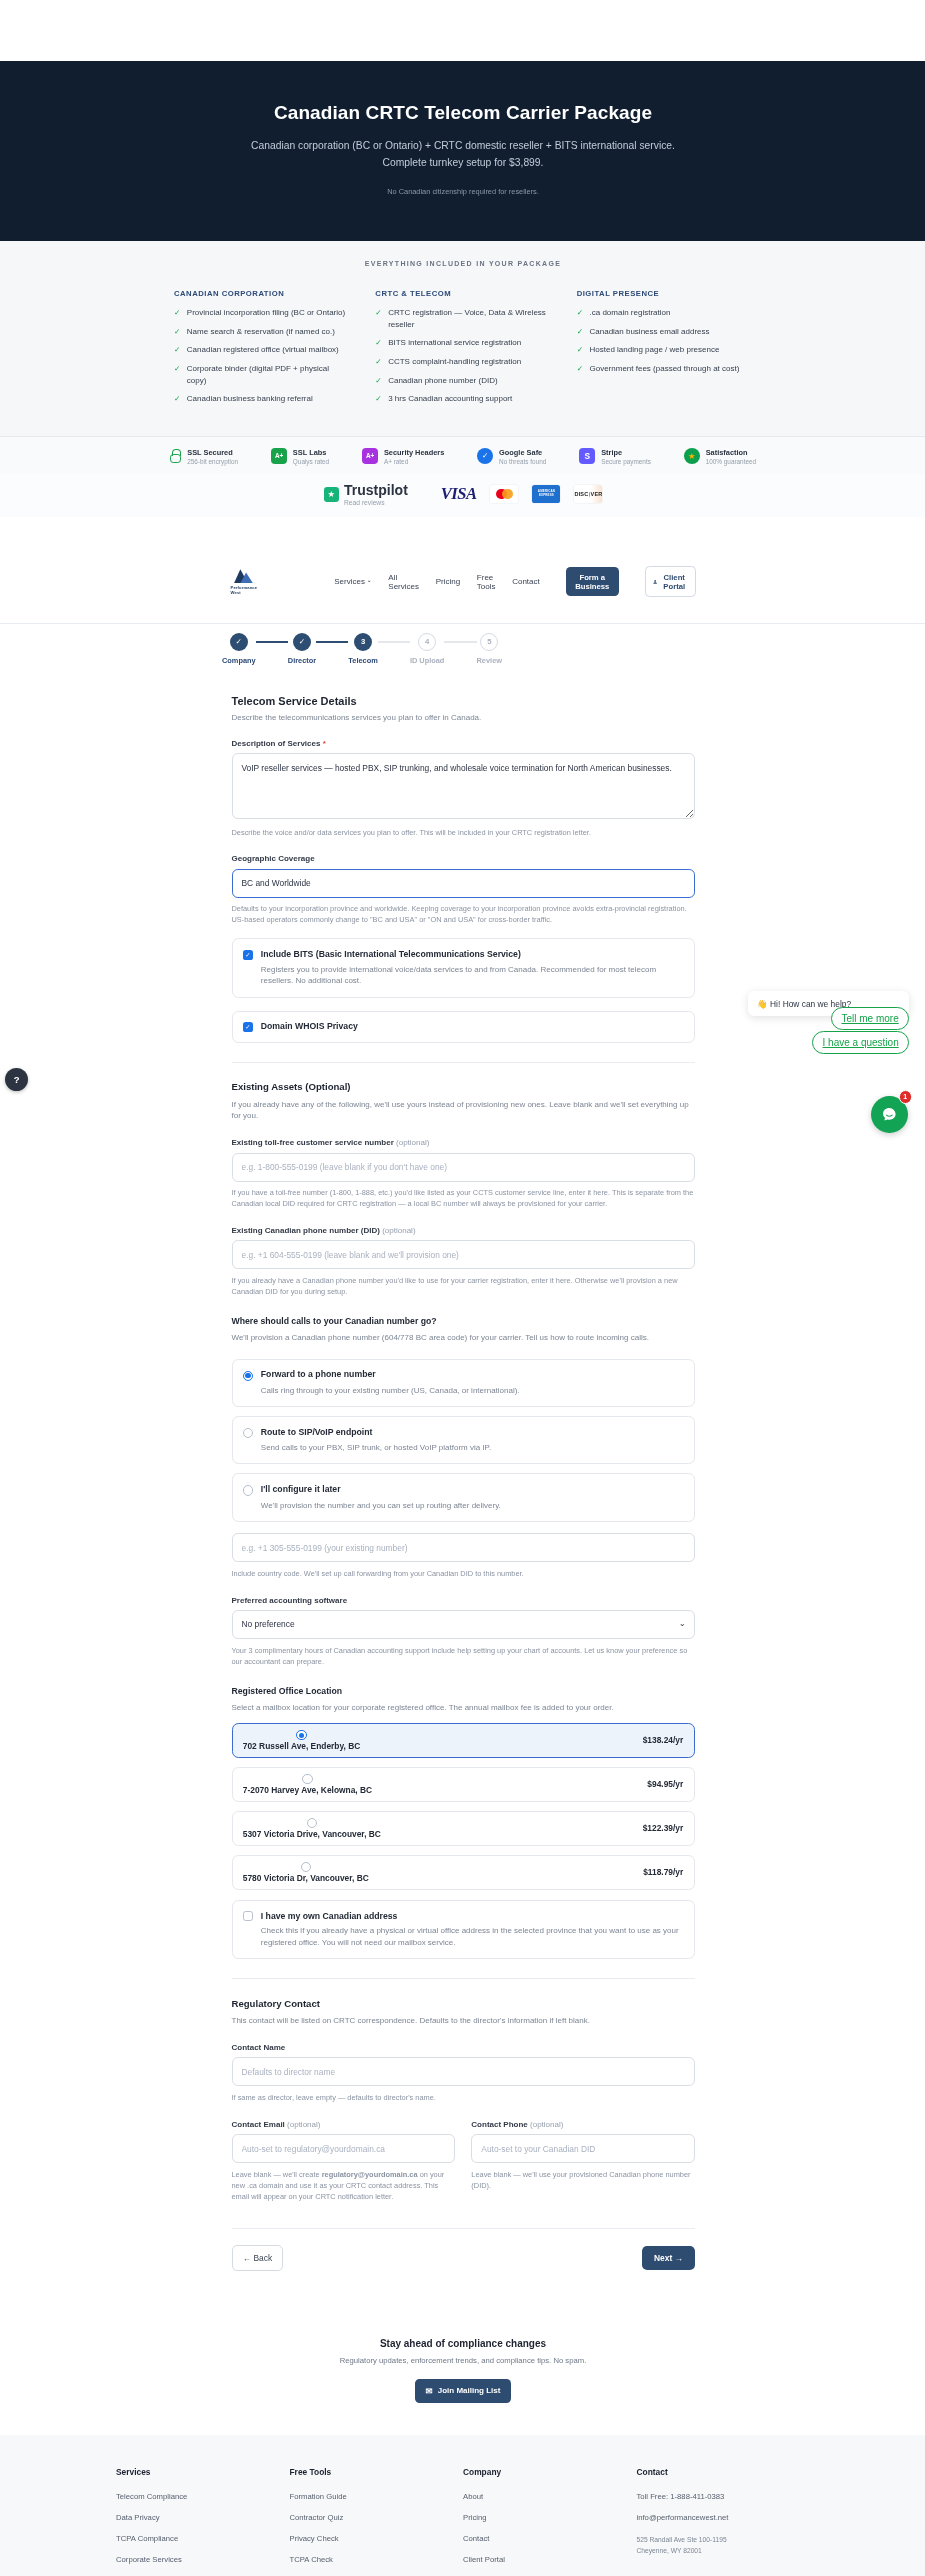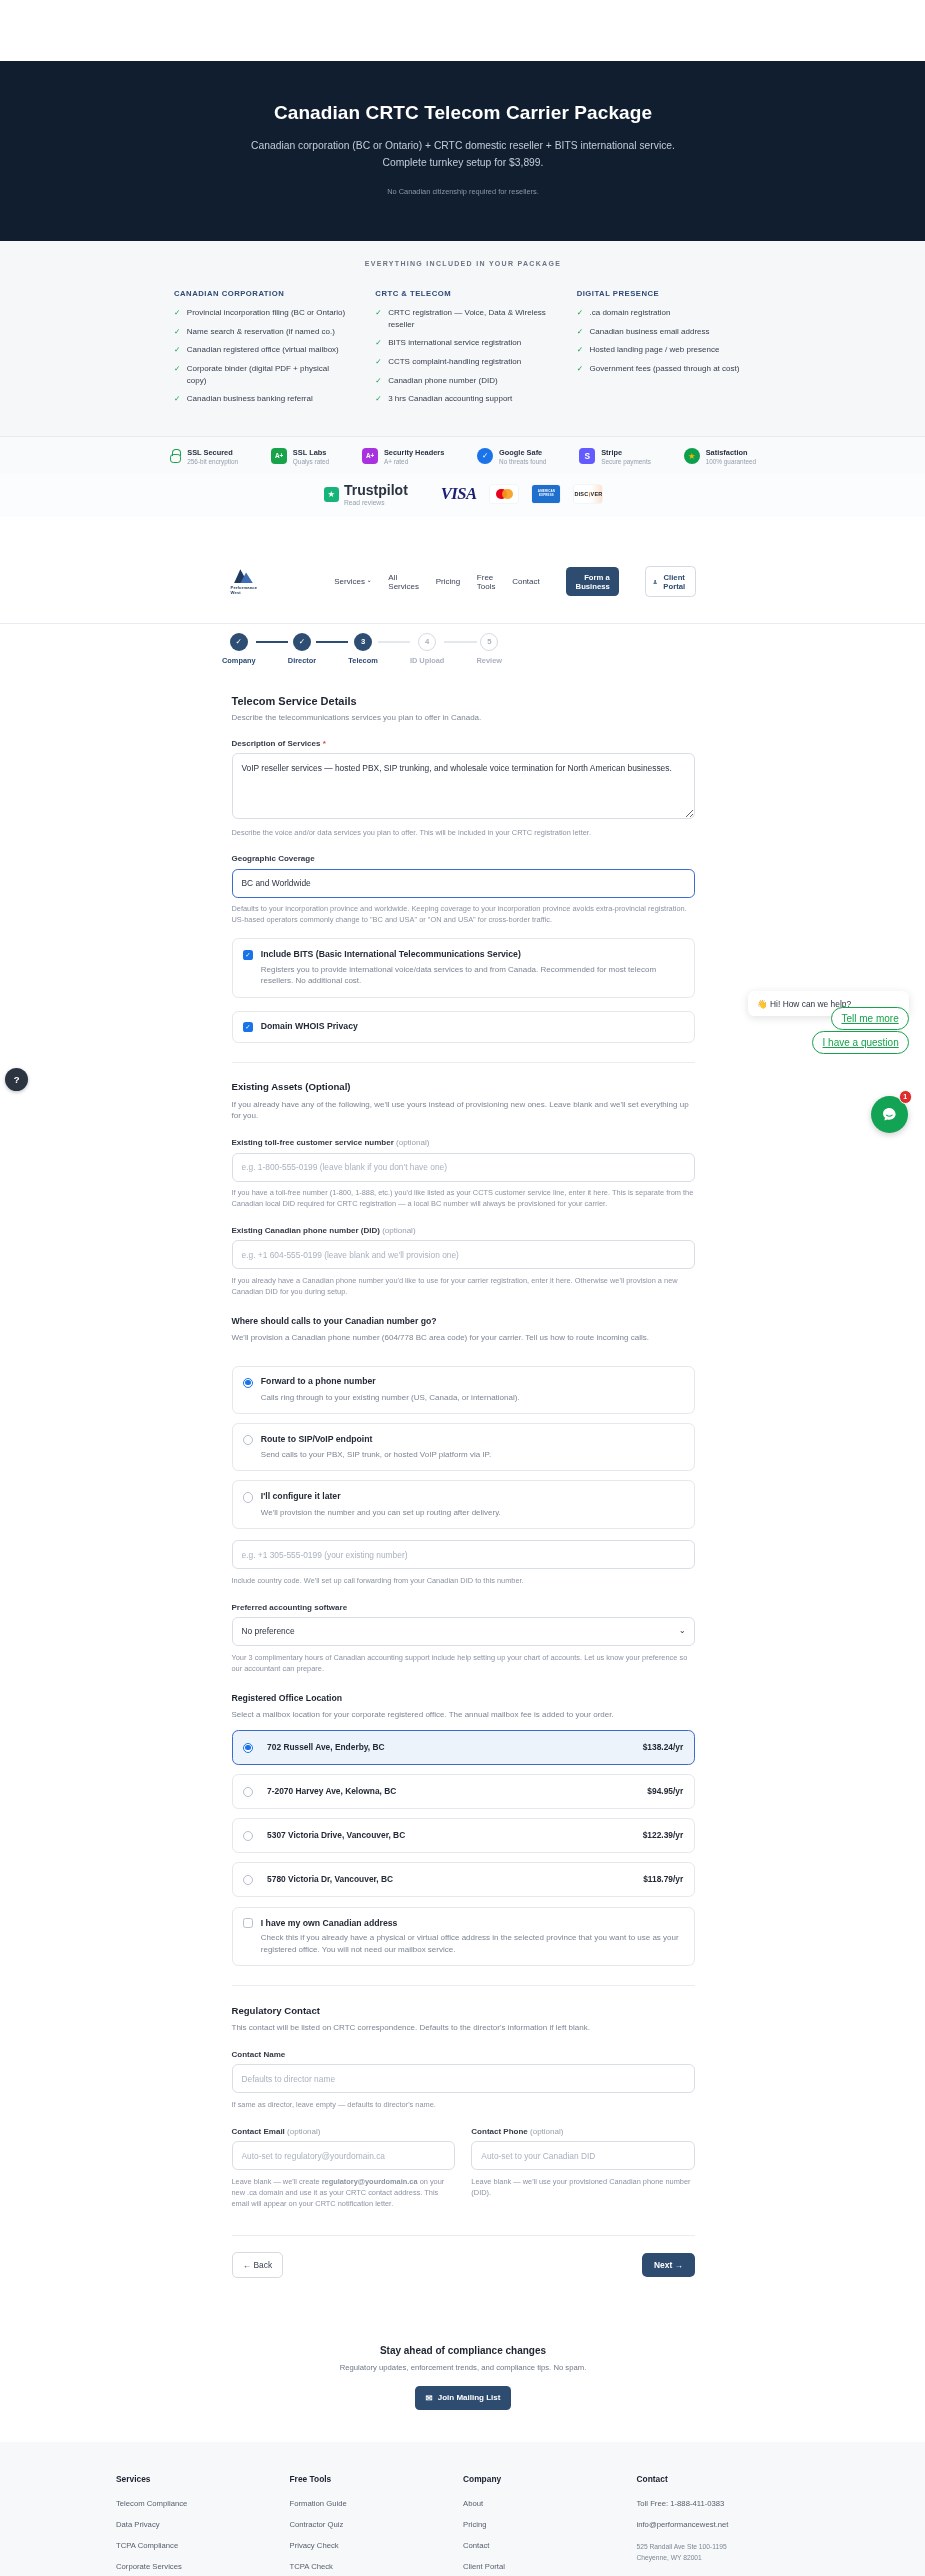--- a/index.html
+++ b/index.html
@@ -63,21 +63,21 @@
   .gap2 { height:42px; background:#fff; }
   .nav { background:#fff; border-bottom:0.6px solid #e8ebef; padding:7.7px 0 26px; }
   .nav-inner { width:465px; margin:0 auto; display:flex; align-items:center; }
   .brand { display:flex; flex-direction:column; align-items:center; gap:1.9px; cursor:pointer; }
   .brand-name { font-size:4.2px; font-weight:bold; color:#1e3a5f; letter-spacing:0.1px; }
   .nav-links { display:flex; align-items:center; gap:16.7px; margin-left:77px; }
   .nav-links a { font-size:8px; color:#3b4454; text-decoration:none; cursor:pointer; }
   .chev { font-size:5.8px; color:#3b4454; margin-left:1.9px; }
   .chev::before { content:"⌄"; position:relative; top:-1.9px; }
   .btn-navy { background:#2e4b70; color:#fff; border:none; border-radius:4.5px; font-size:7.7px; font-weight:bold; padding:5.8px 9px; cursor:pointer; }
-  .nav .btn-navy { margin-left:26px;text-align:right; }
+  .nav .btn-navy { margin-left:26px; }
   .btn-portal { margin-left:26px; display:flex; align-items:center; gap:3.9px; border:0.6px solid #d3dae3; background:#fff; color:#2e4b70; border-radius:4.5px; font-size:7.7px; font-weight:bold; padding:5.1px 7.7px; cursor:pointer; }
 
   
   .stepper-row { background:#fff; padding:9px 0 14px; }
   .stepper { width:280px; margin-left:222px; display:flex; align-items:flex-start; }
   .step { display:flex; flex-direction:column; align-items:center; gap:5.1px; cursor:pointer; }
   .s-circle { width:18px; height:18px; border-radius:50%; display:flex; align-items:center; justify-content:center; font-size:7.7px; font-weight:bold; }
   .s-done .s-circle { background:#2e4d72; color:#fff; }
   .s-done .s-circle::before { content:"✓"; }
   .s-active .s-circle { background:#2e4d72; color:#fff; }
@@ -113,21 +113,21 @@
   .oc-title { font-size:8.7px; font-weight:bold; color:#232a36; }
   .oc-desc { font-size:8px; color:#7d8694; line-height:11.6px; margin-top:3.9px; margin-left:18px; }
   .divider { height:0.6px; background:#e9ecf0; margin-top:19px; }
   .sect-h { font-size:9.6px; font-weight:bold; color:#1d2430; margin-top:19px; }
   .sect-d { font-size:8px; color:#7d8694; line-height:11.6px; margin-top:6.4px; }
   .select-box { position:relative; border:0.6px solid #d9dde4; border-radius:5.8px; height:29px; margin-top:5.1px; display:flex; align-items:center; padding:0 9px; font-size:8.4px; color:#2b3342; cursor:pointer; background:#fff; }
   .select-box .sel-chev { position:absolute; right:7.7px; font-size:8.4px; color:#333; }
   .sel-chev::before { content:"⌄"; position:relative; top:-1.3px; }
   .office-opt { border:0.6px solid #e4e7ec; border-radius:6.4px; height:35px; margin-top:9px; display:flex; align-items:center; justify-content:space-between; padding:0 10.3px; cursor:pointer; }
   .office-opt.sel { background:#edf3fa; border:1px solid #3a6bd0; }
-  .office-left { display:flex; align-items:center; gap:14px; }
+  .office-left { display:flex; align-items:center; gap:1px;flex-direction:column; }
   .office-addr { font-size:8.4px; font-weight:bold; color:#232a36; }
   .office-price { font-size:8.4px; font-weight:bold; color:#232a36; }
   .grid2 { display:grid; grid-template-columns:1fr 1fr; column-gap:16.7px; margin-top:0; }
   .btn-row { display:flex; justify-content:space-between; align-items:center; margin-top:16.7px; padding-bottom:37px; }
   .btn-back { border:0.6px solid #d5dae1; background:#fff; border-radius:5.1px; padding:7px 10.3px; font-size:8.4px; color:#3b4454; cursor:pointer; font-family:inherit; }
   .btn-next { background:#2e4b70; color:#fff; border:none; border-radius:5.1px; padding:7px 11.6px; font-size:8.4px; font-weight:bold; cursor:pointer; font-family:inherit; }
 
   
   .newsletter { text-align:center; padding:30px 0 32px; background:#fff; }
   .newsletter h2 { font-size:10px; font-weight:bold; color:#1d2430; }
@@ -383,21 +383,21 @@
     <input class="f-input" placeholder="e.g. 1-800-555-0199 (leave blank if you don't have one)" style="">
     <div class="f-help">If you have a toll-free number (1-800, 1-888, etc.) you'd like listed as your CCTS customer service line, enter it here. This is separate from the Canadian local DID required for CRTC registration — a local BC number will always be provisioned for your carrier.</div>
 
     <div class="f-label"><span>Existing Canadian phone number (DID)</span> <span class="opt">(optional)</span></div>
     <input class="f-input" placeholder="e.g. +1 604-555-0199 (leave blank and we'll provision one)" style="">
     <div class="f-help">If you already have a Canadian phone number you'd like to use for your carrier registration, enter it here. Otherwise we'll provision a new Canadian DID for you during setup.</div>
 
     <div class="sect-h" style="font-size:8.7px">Where should calls to your Canadian number go?</div>
     <div class="sect-d">We'll provision a Canadian phone number (604/778 BC area code) for your carrier. Tell us how to route incoming calls.</div>
 
-    <div class="opt-card" style="margin-top:22px">
+    <div class="opt-card" style="margin-top:15px">
       <div class="row">
         <span class="radio sel"></span>
         <span class="oc-title">Forward to a phone number</span>
       </div>
       <div class="oc-desc">Calls ring through to your existing number (US, Canada, or international).</div>
     </div>
     <div class="opt-card" style="margin-top:9px">
       <div class="row">
         <span class="radio"></span>
         <span class="oc-title">Route to SIP/VoIP endpoint</span>

